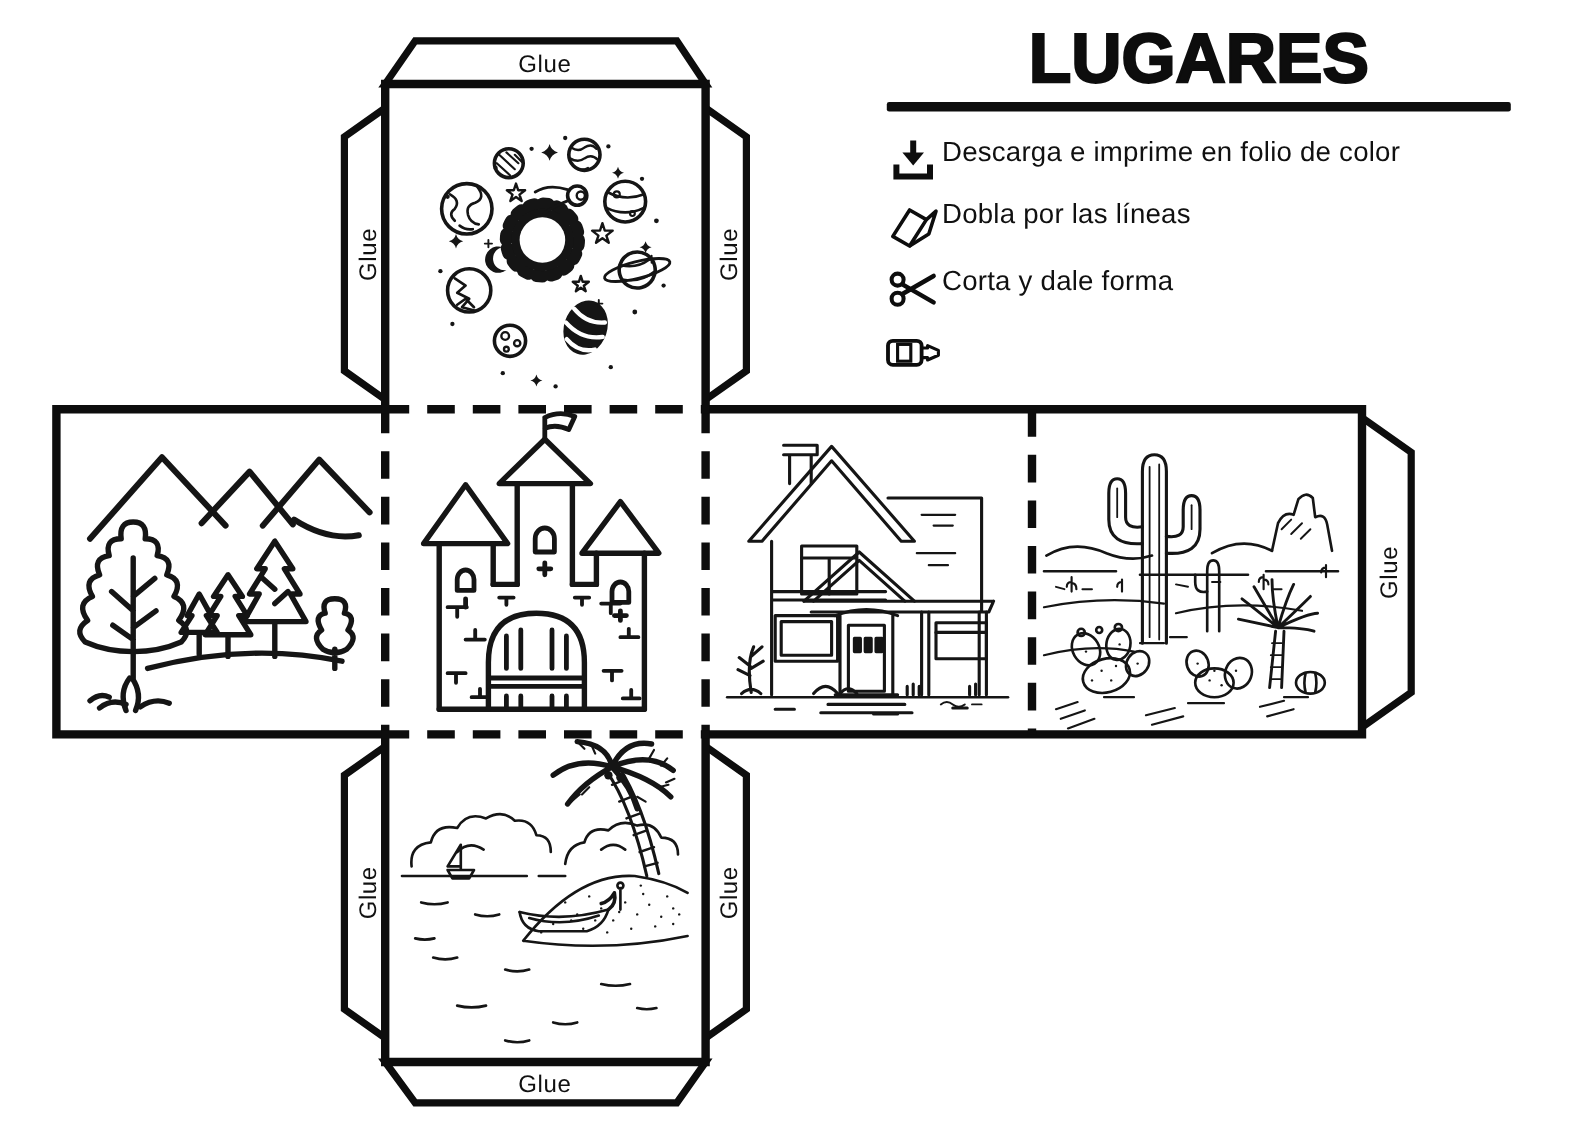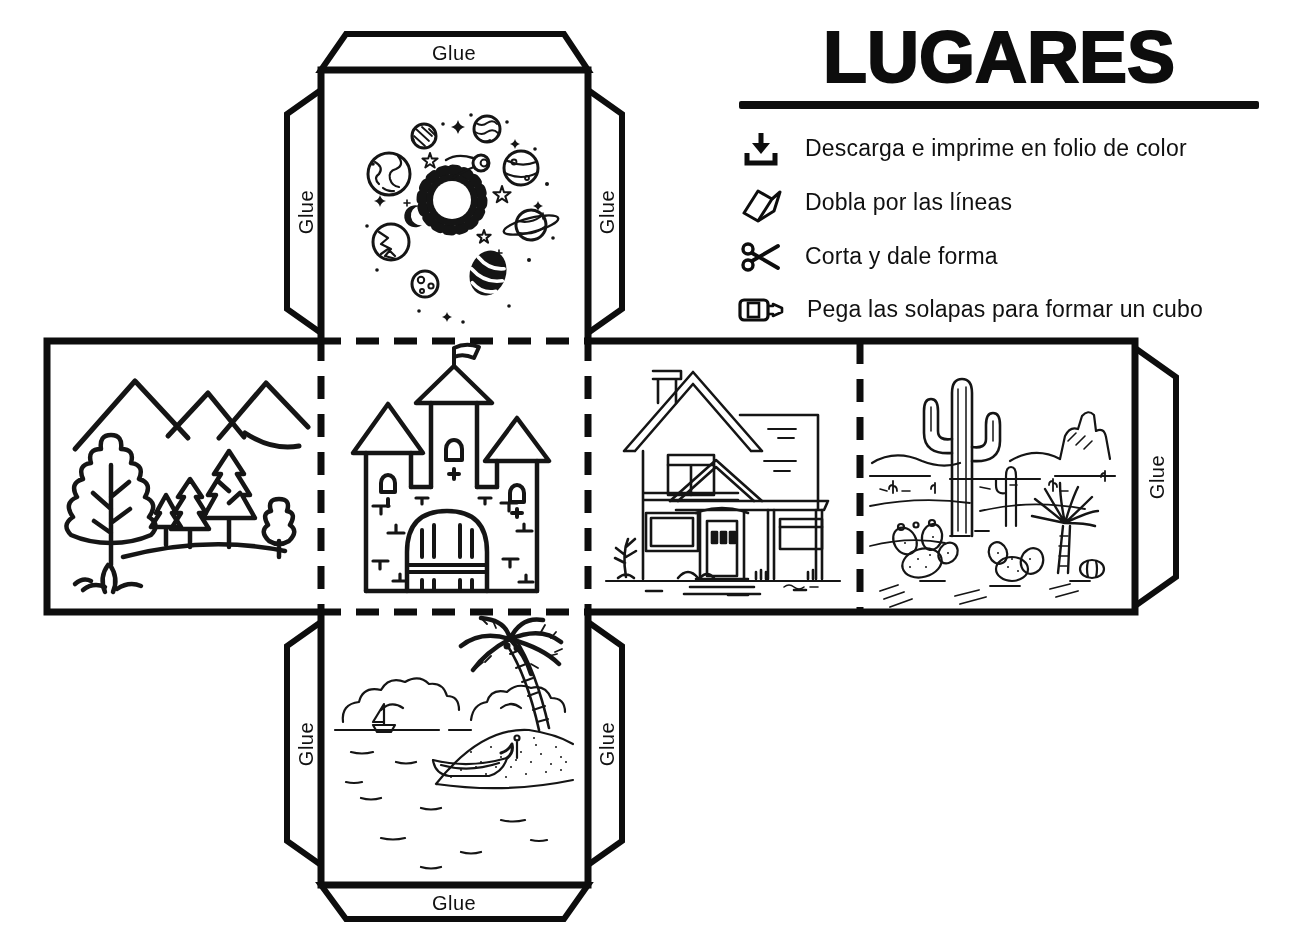--- a/index.html
+++ b/index.html
@@ -5,27 +5,27 @@
   html,body{margin:0;padding:0}
   body{
     width:1314px;height:946px;position:relative;overflow:hidden;
     background:#ffffff;color:#111;
     font-family:"Liberation Sans", sans-serif;
   }
   .net-svg{position:absolute;left:0;top:0}
   .header{position:absolute;left:735px;top:16px;width:528px}
   .title{
     margin:0;text-align:center;
-    font-size:72px;font-weight:900;letter-spacing:0px;color:#0d0d0d;
+    font-size:58px;font-weight:900;letter-spacing:0px;color:#0d0d0d;
     -webkit-text-stroke:2px #0d0d0d;
     line-height:1.15;
   }
   .rule{height:8px;background:#0d0d0d;margin:2px 4px 20px 4px;border-radius:2px}
   .instr{list-style:none;margin:0;padding:0 0 0 2px}
-  .instr li{display:flex;align-items:center;gap:20px;margin-bottom:12px;min-height:38px}
+  .instr li{display:flex;align-items:flex-start;gap:0;margin-bottom:12px;min-height:38px}
   .instr .icon{flex:0 0 48px;display:flex;justify-content:center;align-items:center}
   .instr .txt{font-size:23px;color:#101010;letter-spacing:.2px;white-space:nowrap}
 </style>
 </head>
 <body>
 
 <svg class="net-svg" width="1314" height="946" viewBox="0 0 1314 946">
 
   <g fill="#ffffff" stroke="#0d0d0d" stroke-width="6" stroke-linejoin="miter">
     <polygon points="321,70 346,34 564,34 588,70"></polygon>
@@ -418,16 +418,15 @@
       <span class="txt">Corta y dale forma</span>
     </li>
     <li>
       <span class="icon">
         <svg width="50" height="42" viewBox="0 0 50 42" fill="none" stroke="#0d0d0d">
           <rect x="3" y="11" width="28" height="20" rx="4" stroke-width="3.2"></rect>
           <rect x="11" y="14" width="11" height="14" stroke-width="2.6"></rect>
           <path d="M31,17 h5 v-2 l9,4 v4 l-9,4 v-2 h-5" stroke-width="2.6" stroke-linejoin="round"></path>
         </svg>
       </span>
-      <span class="txt">Pega las solapas para formar un cubo</span>
     </li>
   </ul>
 </header>
 
 </body></html>

